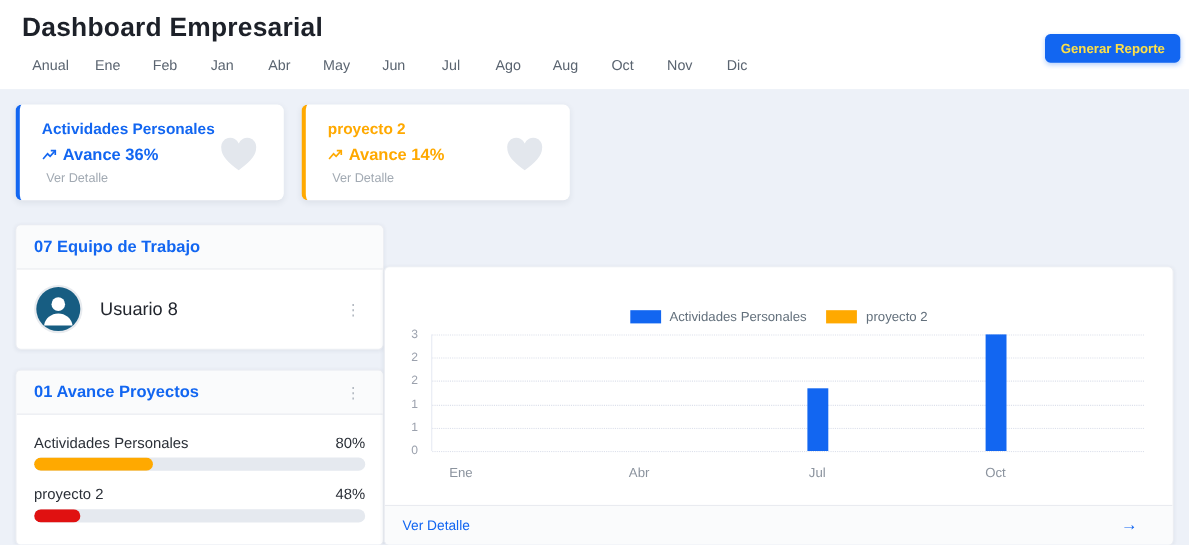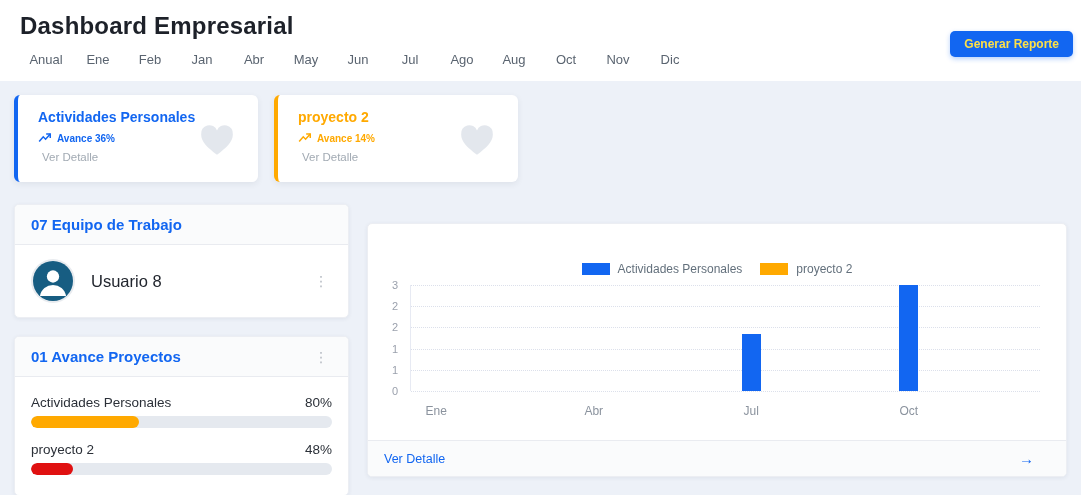--- a/index.html
+++ b/index.html
@@ -23,26 +23,26 @@
   }
   
   .cards-row { display:flex; gap:16px; padding:14px 14px 0 14px; }
   .proj-card {
     position:relative; width:244px; height:87px; background:#fff;
     border-radius:6px; border-left:4px solid #1266f1;
     box-shadow:0 2px 6px rgba(40,52,70,.08);
     padding:14px 16px 0 20px;
   }
   .proj-card .card-title { font-size:14px; font-weight:700; }
-  .proj-card .avance { display:flex; align-items:center; gap:5px; margin-top:7px; font-size:10px; font-weight:700; }
+  .proj-card .avance { display:flex; align-items:center; gap:5px; margin-top:7px; font-size:15px; font-weight:700; }
   .proj-card .avance svg { display:block; }
   .proj-card .detail { margin-top:7px; margin-left:4px; font-size:11.5px; color:#a2aab3; cursor:pointer; }
   .heart { position:absolute; right:22px; top:26px; width:38px; height:36px; cursor:pointer; }
   
-  .main-row { display:flex; gap:18px; padding:22px 14px 0 14px; align-items:center; }
+  .main-row { display:flex; padding:22px 14px 0 14px; align-items:flex-end; }
   .panel {
     background:#fff; border:1px solid #eceef3; border-radius:5px;
     box-shadow:0 1px 4px rgba(35,47,66,.07); overflow:hidden;
   }
   .panel-header {
     display:flex; align-items:center; justify-content:space-between;
     background:#fafbfc; border-bottom:1px solid #e9ebf0;
     padding:11px 16px; font-size:15px; font-weight:600; color:#1266f1;
   }
   .kebab { color:#b4bac2; font-size:14px; line-height:1; cursor:pointer; padding:0 4px; font-weight:400; }

